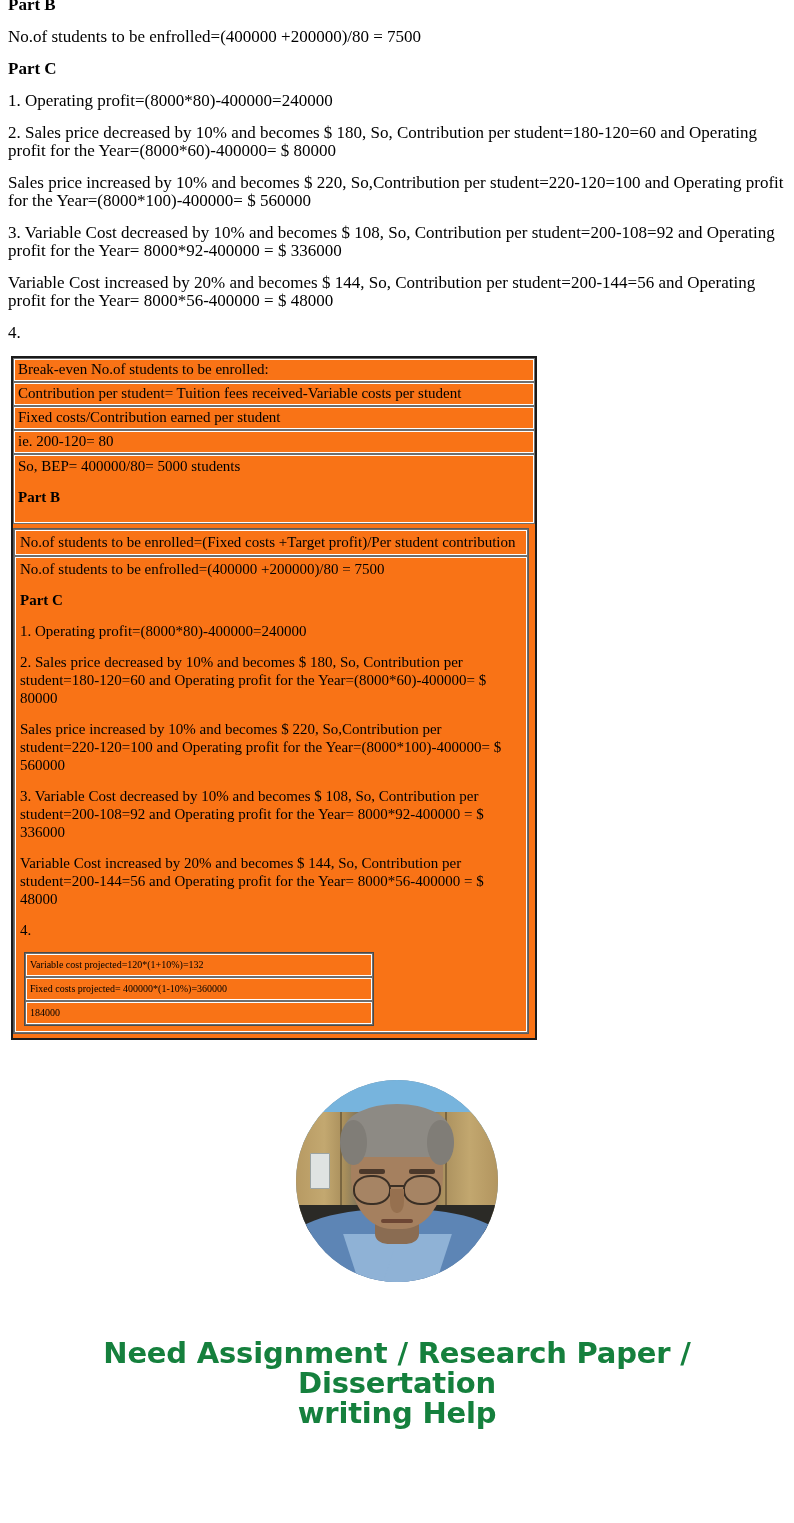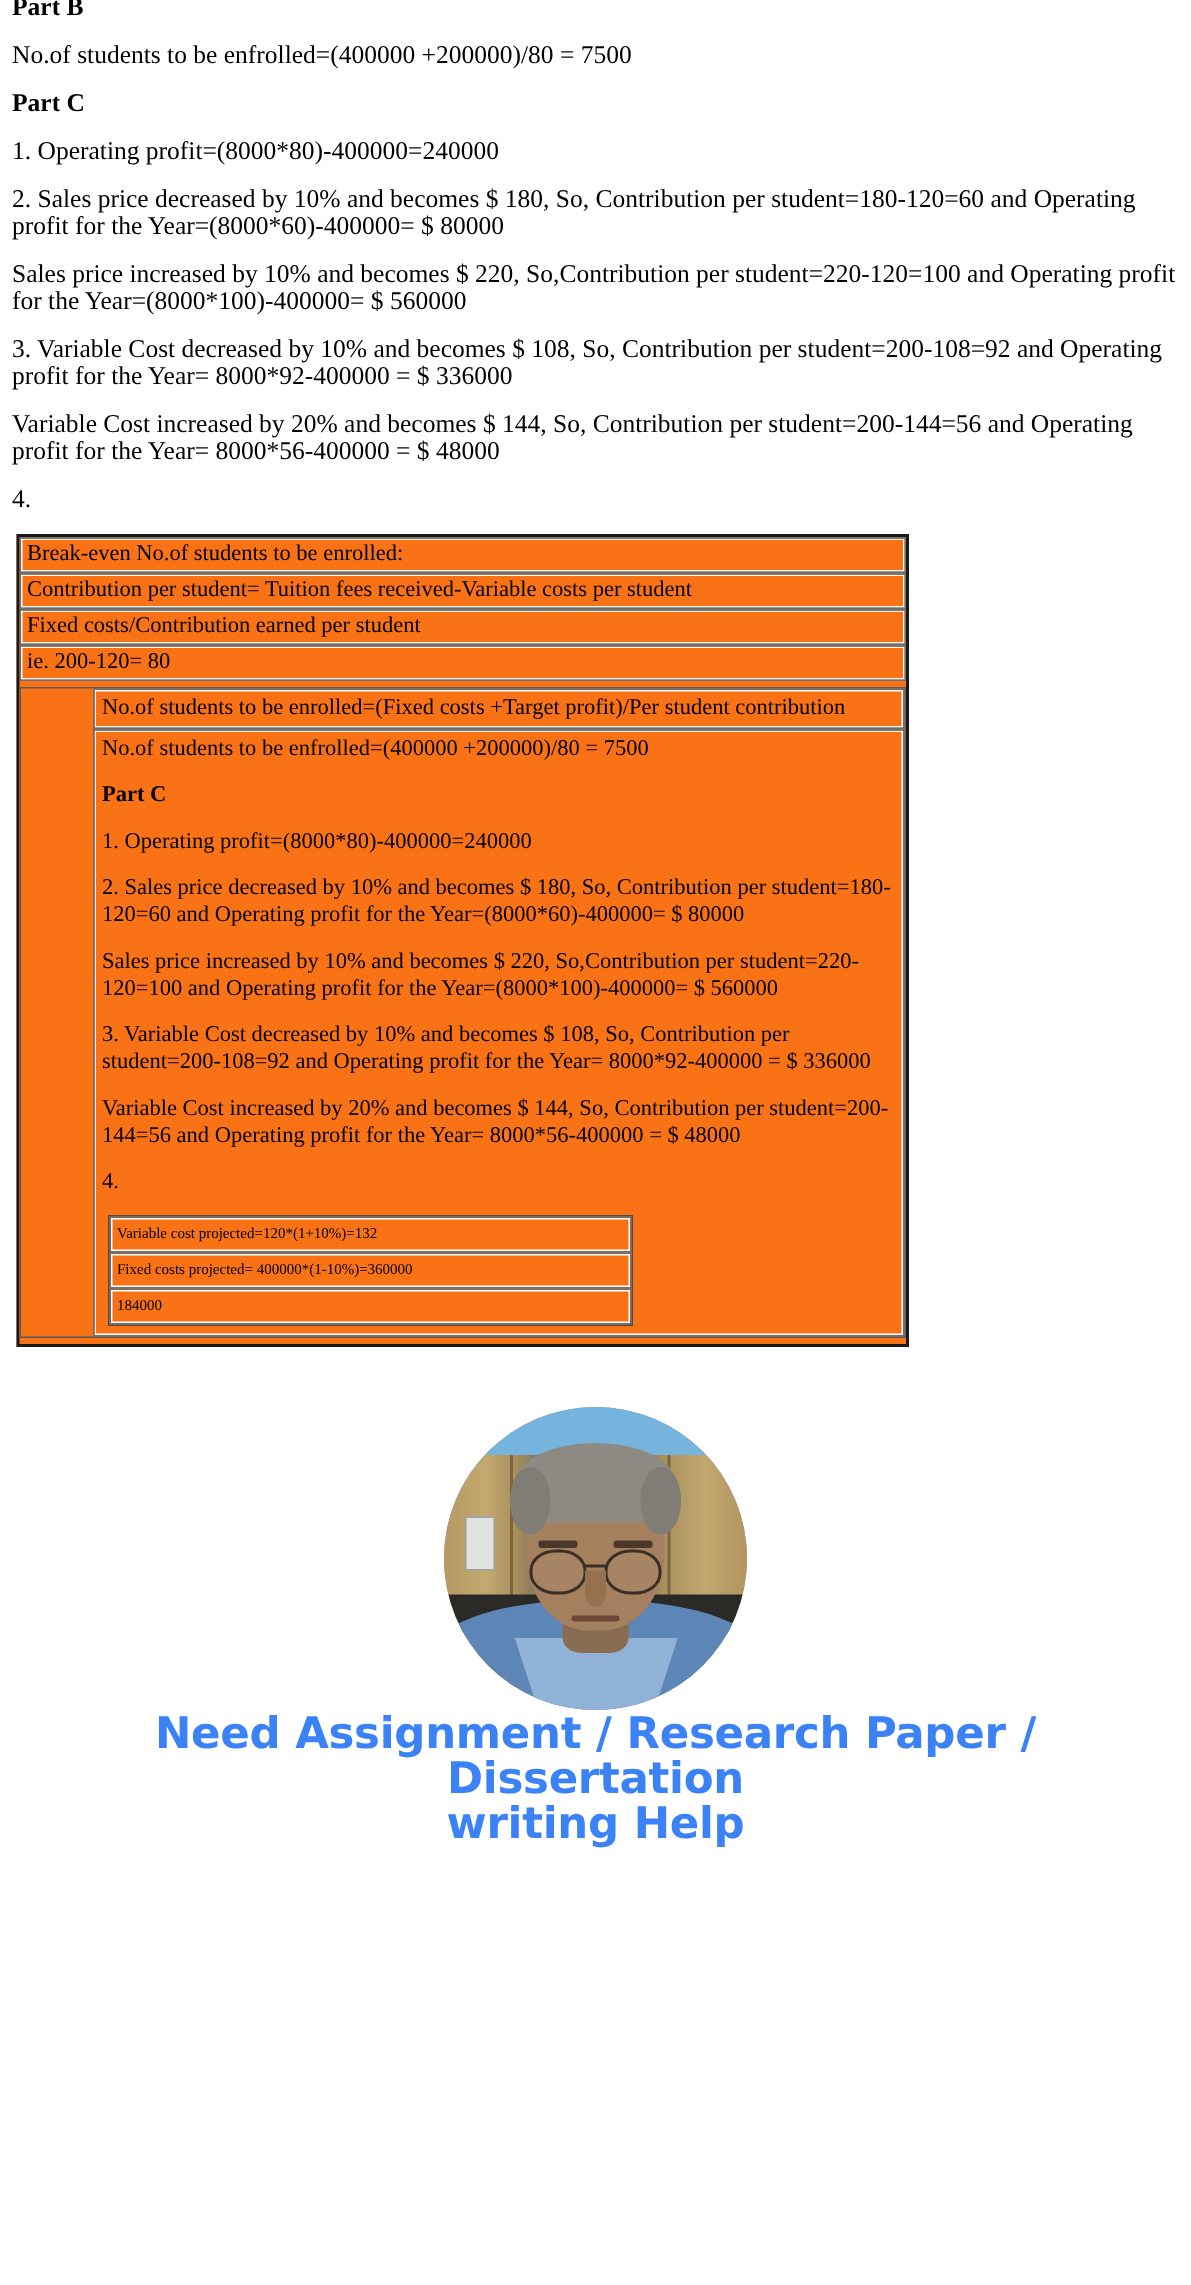--- a/index.html
+++ b/index.html
@@ -76,24 +76,23 @@
   }
   td .cellhead {
     font-size: 15px;
     line-height: 18px;
     font-weight: bold;
     margin: 0 0 13px 0;
   }
 
   
   table.mid {
-    width: 591px;
+    width: 516px;
     margin: 4px 0 0 0;
     border: 1px solid #5a5a5a;
-    padding-left: 48px;
   }
   table.mid > tbody > tr > td {
     border: 1px solid #6f6f6f;
     box-shadow: inset 0 0 0 1px #ffffff;
     padding: 3px 4px 4px 5px;
     vertical-align: top;
     font-size: 15px;
     line-height: 18px;
   }
 
@@ -278,24 +277,25 @@
     left: 42%;
     top: 69%;
     width: 16%;
     height: 2%;
     background: #6d4634;
     border-radius: 3px;
   }
 
   
   .footer {
+    margin-top: 56px;
     text-align: center;
     font-family: "DejaVu Sans", "Liberation Sans", sans-serif;
     font-weight: bold;
-    color: #3b82f6;
+    color: #15803d;
     padding: 0 14px;
   }
   .footer .ln {
     font-size: 29px;
     line-height: 30px;
     letter-spacing: -0.2px;
   }
   .footer .ln.contact {
     margin-top: 1px;
   }
@@ -325,20 +325,26 @@
       <tr>
         <td>Contribution per student= Tuition fees received-Variable costs per student</td>
       </tr>
       <tr>
         <td>Fixed costs/Contribution earned per student</td>
       </tr>
       <tr>
         <td>ie. 200-120= 80</td>
       </tr>
 
+      <tr>
+        <td class="cellpad">
+          <div class="cellpara">So, BEP= 400000/80= 5000 students</div>
+          <div class="cellhead">Part B</div>
+        </td>
+      </tr>
 
       <tr>
         <td style="border:none; box-shadow:none; padding:0 0 4px 0;">
 
           <table class="lvl mid">
             <tbody>
               <tr>
                 <td>No.of students to be enrolled=(Fixed costs +Target profit)/Per student contribution</td>
               </tr>
               <tr>

